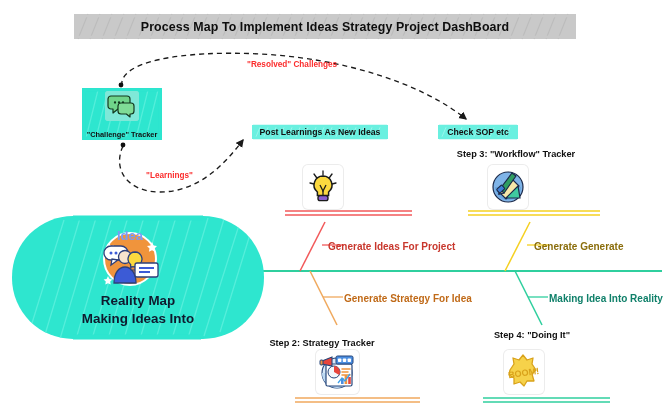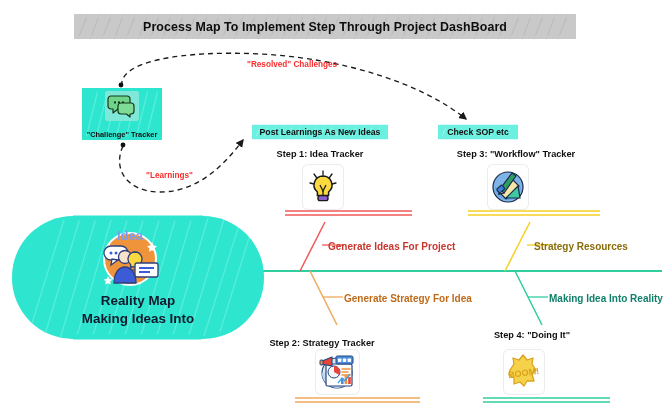--- a/index.html
+++ b/index.html
@@ -150,21 +150,21 @@
                  M198,27 L208,2 M210,27 L220,2 M222,27 L232,2 M234,27 L244,2 M246,27 L256,2
                  M258,27 L268,2 M270,27 L280,2 M282,27 L292,2 M294,27 L304,2 M306,27 L316,2
                  M318,27 L328,2 M330,27 L340,2 M342,27 L352,2 M354,27 L364,2 M366,27 L376,2
                  M378,27 L388,2 M390,27 L400,2 M402,27 L412,2 M414,27 L424,2 M426,27 L436,2
                  M438,27 L448,2 M450,27 L460,2 M462,27 L472,2 M474,27 L484,2 M486,27 L496,2"></path>
       </g>
       <g stroke="#c9c9c9" stroke-width="2.6" fill="none" filter="url(#rough)">
         <path d="M3,4 L503,4 M3,25 L503,25"></path>
       </g>
     </svg>
-    <div id="title-text">Process Map To Implement Step Through Project DashBoard</div>
+    <div id="title-text">Process Map To Implement Ideas Strategy Project DashBoard</div>
   </div>
 
   <div class="chip" id="challenge-tracker">
     <svg class="chip-bg" viewBox="0 0 84 56" preserveAspectRatio="none">
       <rect x="2" y="2" width="80" height="52" fill="#2ee6cf"></rect>
       <g stroke="#5cf0dd" stroke-width="1.2" opacity=".85">
         <path d="M6,52 L18,4 M16,52 L28,4 M26,52 L38,4 M36,52 L48,4 M46,52 L58,4
                  M56,52 L68,4 M66,52 L78,4"></path>
       </g>
       <g stroke="#2ee6cf" stroke-width="3" fill="none" filter="url(#rough)">
@@ -269,21 +269,20 @@
         <line x1="47" y1="46" x2="58" y2="46" stroke="#3c5bd6" stroke-width="2"></line>
       </g>
     </svg>
 
     <div id="blob-text">
       <div>Reality Map</div>
       <div>Making Ideas Into</div>
     </div>
   </div>
 
-  <div class="step-title" id="step1-title">Step 1: Idea Tracker</div>
   <div class="step-title" id="step3-title">Step 3: "Workflow" Tracker</div>
   <div class="step-title" id="step2-title">Step 2: Strategy Tracker</div>
   <div class="step-title" id="step4-title">Step 4: "Doing It"</div>
 
   <div class="icon-tile" id="icon-step1">
     <svg viewBox="0 0 40 44" width="40" height="44">
       <g stroke="#1b1b1b" stroke-width="1.3" stroke-linecap="round">
         <line x1="20" y1="6" x2="20" y2="10"></line>
         <line x1="11" y1="9" x2="13.5" y2="12.5"></line>
         <line x1="29" y1="9" x2="26.5" y2="12.5"></line>
@@ -349,16 +348,16 @@
 
   <div class="icon-tile" id="icon-step4">
     <svg viewBox="0 0 40 44" width="40" height="44">
       <path d="M6,20 l4,-6 l-1,-6 l6,2 l4,-5 l4,5 l6,-2 l-1,6 l4,6 l-4,4 l2,7 l-7,0 l-3,5 l-4,-4 l-6,2 l0,-6 l-5,-3 z" fill="#f6d24a" stroke="#d9a21a" stroke-width="1.3" stroke-linejoin="round"></path>
       <text x="20" y="26" font-family="Liberation Sans, sans-serif" font-size="9" font-weight="bold" fill="#d9a21a" text-anchor="middle" transform="rotate(-8 20 26)">BOOM!</text>
     </svg>
   </div>
 
   <div class="branch-label" id="lbl-generate-ideas">Generate Ideas For Project</div>
   <div class="branch-label" id="lbl-generate-strategy">Generate Strategy For Idea</div>
-  <div class="branch-label" id="lbl-generate-resources">Strategy Resources</div>
+  <div class="branch-label" id="lbl-generate-resources">Generate Generate</div>
   <div class="branch-label" id="lbl-making-idea">Making Idea Into Reality</div>
 
 </div>
 
 </body></html>

